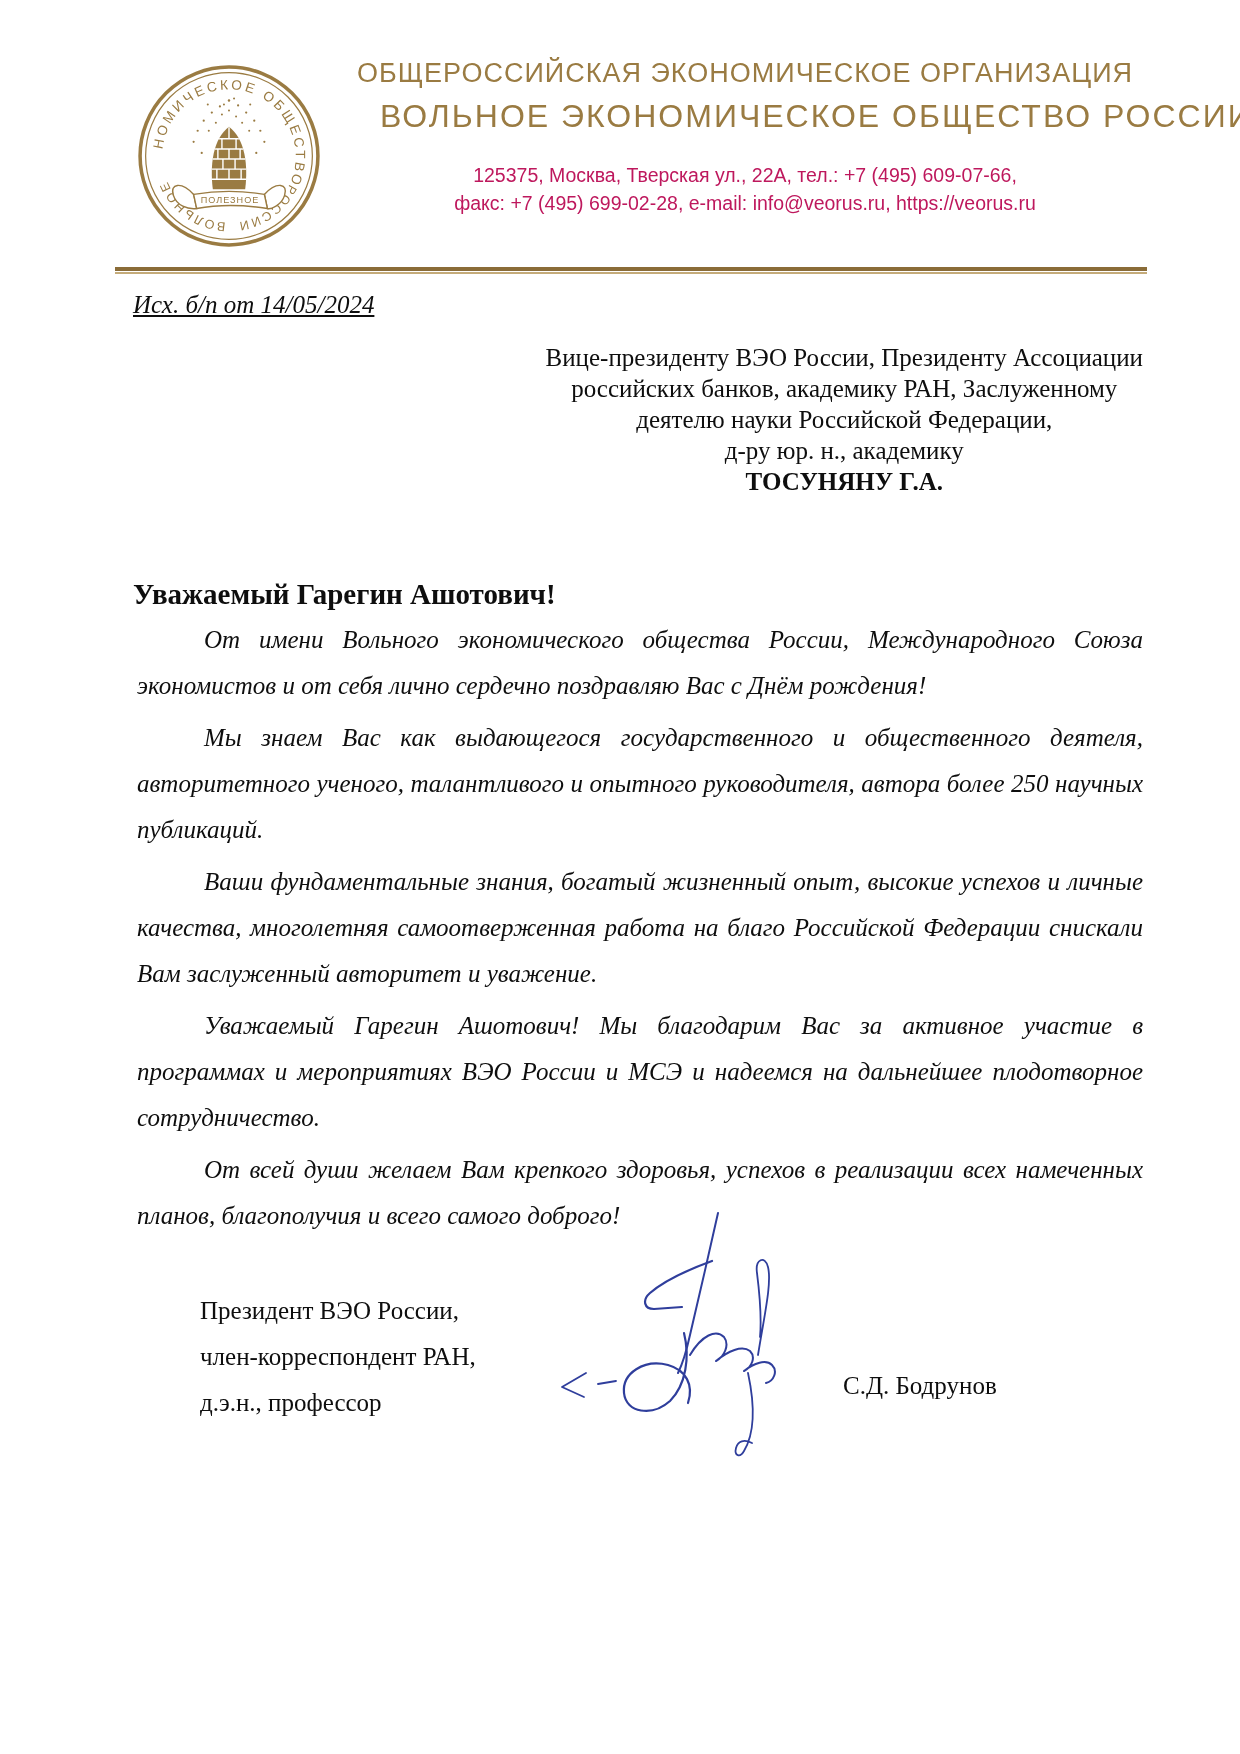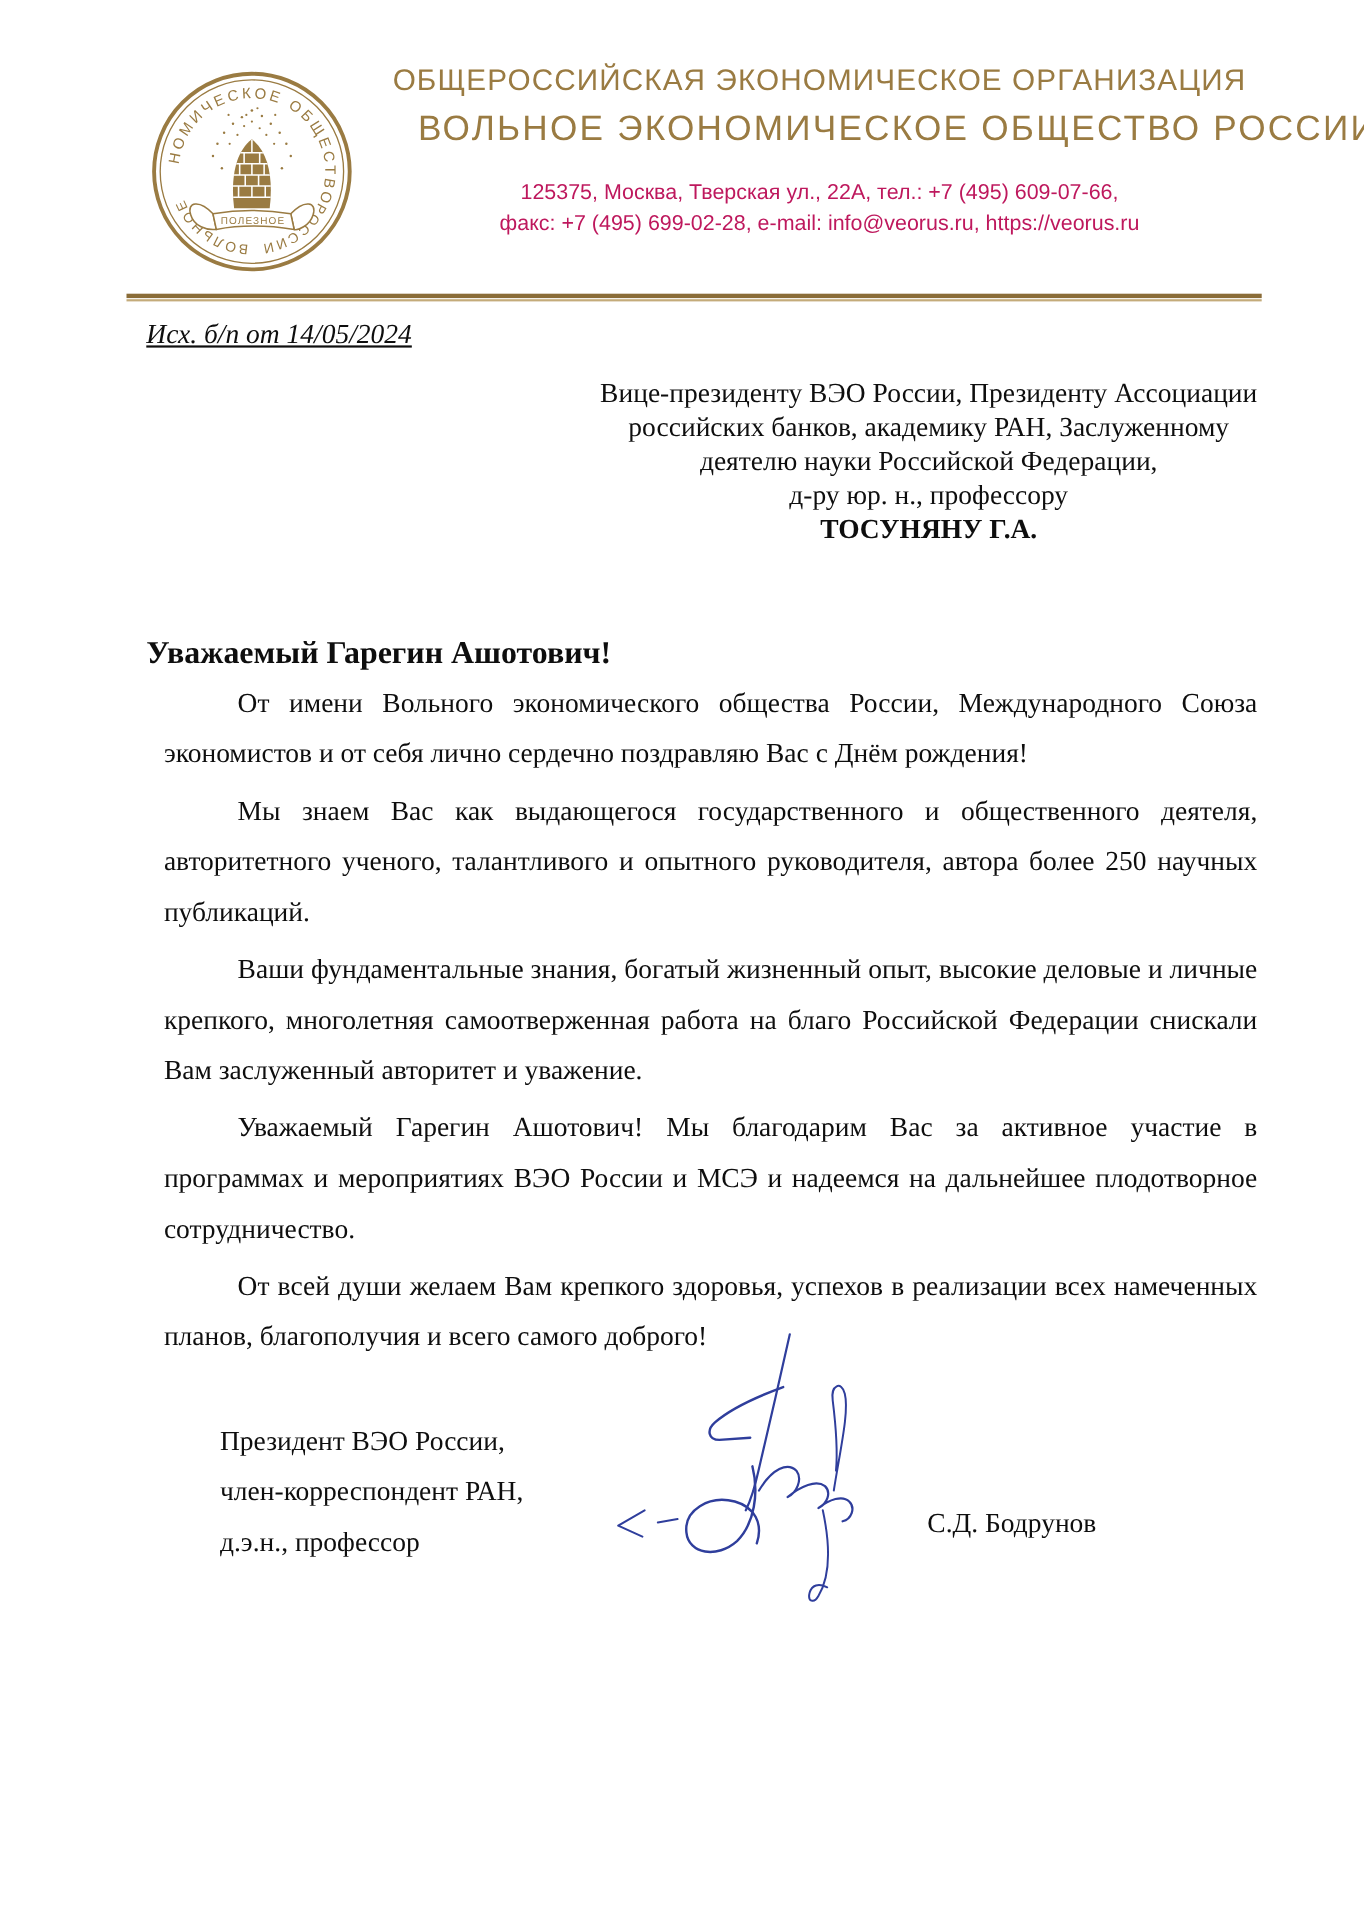--- a/index.html
+++ b/index.html
@@ -25,21 +25,21 @@
   .ref{position:absolute;left:133px;top:291px;font-size:25px;font-style:italic;
     text-decoration:underline;}
   .addressee{position:absolute;right:97px;top:342px;text-align:center;
     font-size:25px;line-height:31px;}
   .addressee .name{font-weight:bold;}
   
   .salutation{position:absolute;left:133px;top:578px;width:1010px;text-align:left;
     font-size:29px;font-weight:bold;}
   .body-block{position:absolute;left:133px;top:617px;width:1010px;
     font-size:25px;line-height:46px;text-align:justify;}
-  .para{margin:0 0 6px 16px;text-indent:67px;}
+  .para{margin:0 0 6px 4px;text-indent:67px;font-style:italic;}
   .closing{margin:0;text-indent:67px;text-align:left;}
   
   .sig-titles{position:absolute;left:200px;top:1288px;font-size:25px;line-height:46px;}
   .sig-titles p{margin:0;}
   .sig-name{position:absolute;left:843px;top:1372px;font-size:25px;}
   .signature{position:absolute;left:552px;top:1205px;width:240px;height:260px;}
 </style>
 </head>
 <body>
 
@@ -140,33 +140,33 @@
   </div>
 
   <div class="ref">Исх. б/п от 14/05/2024</div>
 
   <div class="addressee">
     <div>
 
     <div>Вице-президенту ВЭО России, Президенту Ассоциации</div>
         <div>российских банков, академику РАН, Заслуженному</div>
         <div>деятелю науки Российской Федерации,</div>
-        <div>д-ру юр. н., профессору</div>
+        <div>д-ру юр. н., академику</div>
       </div>
     <div class="name">ТОСУНЯНУ Г.А.</div>
   </div>
 
   <div class="salutation">Уважаемый Гарегин Ашотович!</div>
 
   <div class="body-block">
     <div>
 
     <p class="para">От имени Вольного экономического общества России, Международного Союза экономистов и от себя лично сердечно поздравляю Вас с Днём рождения!</p>
         <p class="para">Мы знаем Вас как выдающегося государственного и общественного деятеля, авторитетного ученого, талантливого и опытного руководителя, автора более 250 научных публикаций.</p>
-        <p class="para">Ваши фундаментальные знания, богатый жизненный опыт, высокие деловые и личные крепкого, многолетняя самоотверженная работа на благо Российской Федерации снискали Вам заслуженный авторитет и уважение.</p>
+        <p class="para">Ваши фундаментальные знания, богатый жизненный опыт, высокие успехов и личные качества, многолетняя самоотверженная работа на благо Российской Федерации снискали Вам заслуженный авторитет и уважение.</p>
         <p class="para">Уважаемый Гарегин Ашотович! Мы благодарим Вас за активное участие в программах и мероприятиях ВЭО России и МСЭ и надеемся на дальнейшее плодотворное сотрудничество.</p>
         <p class="para">От всей души желаем Вам крепкого здоровья, успехов в реализации всех намеченных планов, благополучия и всего самого доброго!</p>
       </div>
   </div>
 
   <div class="sig-titles">
 
   <p>Президент ВЭО России,</p>
       <p>член-корреспондент РАН,</p>
       <p>д.э.н., профессор</p>

